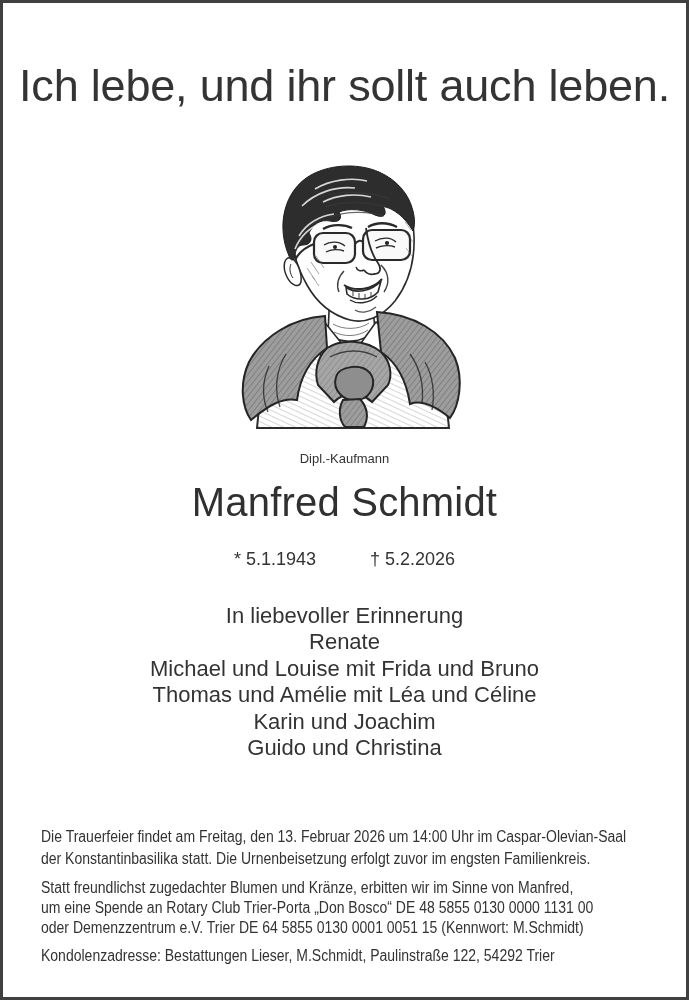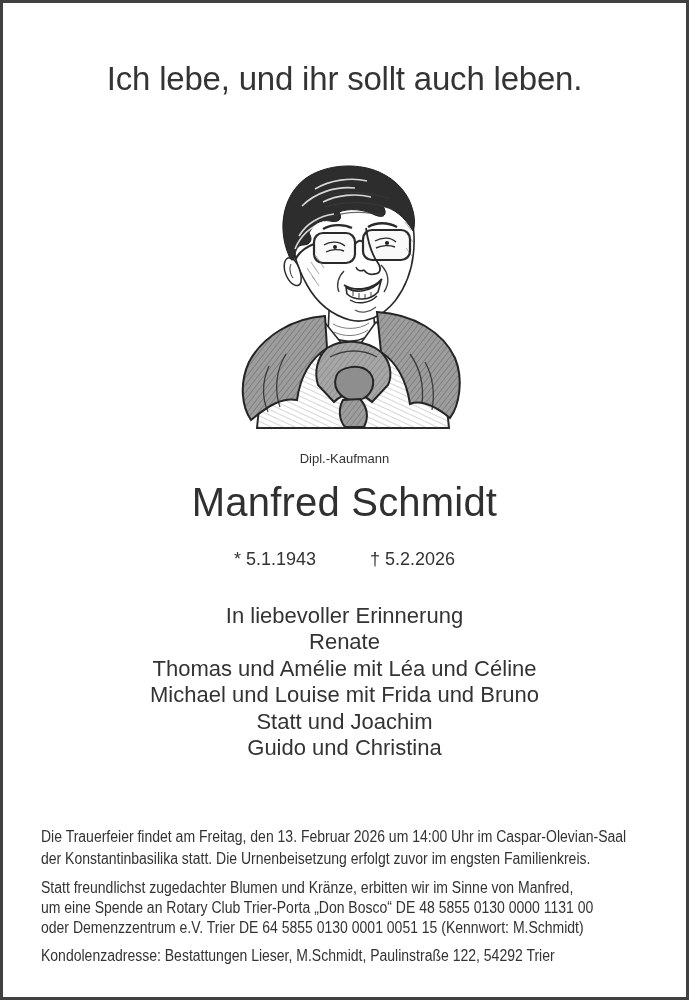--- a/index.html
+++ b/index.html
@@ -9,21 +9,21 @@
     box-sizing:border-box;
     background:#ffffff;
     border:3px solid #404040;
     font-family:"Liberation Sans", sans-serif;
     color:#323232;
     overflow:hidden;
   }
   .centered{position:absolute;left:0;width:683px;text-align:center;}
   .quote{
     top:57px;
-    font-size:33px;
+    font-size:45px;
     font-weight:300;
     letter-spacing:-0.2px;
     color:#343434;
   }
   .quote-source{
     top:102px;
     font-size:18px;
     color:#333333;
   }
   .portrait-wrap{
@@ -158,23 +158,23 @@
     </div>
     <div class="date-group">
       <span class="date-symbol">†</span>
       <span>5.2.2026</span>
     </div>
   </div>
 
   <div class="remembrance">
     <div>In liebevoller Erinnerung</div>
     <div>Renate</div>
+    <div>Michael und Louise mit Frida und Bruno</div>
     <div>Thomas und Amélie mit Léa und Céline</div>
-    <div>Michael und Louise mit Frida und Bruno</div>
-    <div>Statt und Joachim</div>
+    <div>Karin und Joachim</div>
     <div>Guido und Christina</div>
   </div>
 
   <div class="bottom-block cond funeral">
     <div>Die Trauerfeier findet am Freitag, den 13. Februar 2026 um 14:00 Uhr im Caspar-Olevian-Saal</div>
     <div>der Konstantinbasilika statt. Die Urnenbeisetzung erfolgt zuvor im engsten Familienkreis.</div>
   </div>
 
   <div class="bottom-block cond donation">
     <div>Statt freundlichst zugedachter Blumen und Kränze, erbitten wir im Sinne von Manfred,</div>

